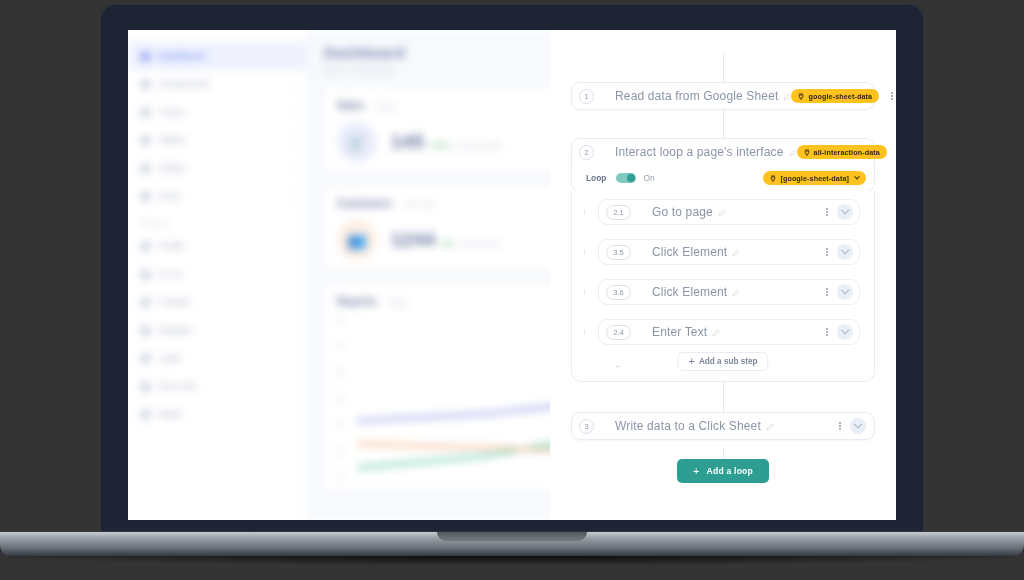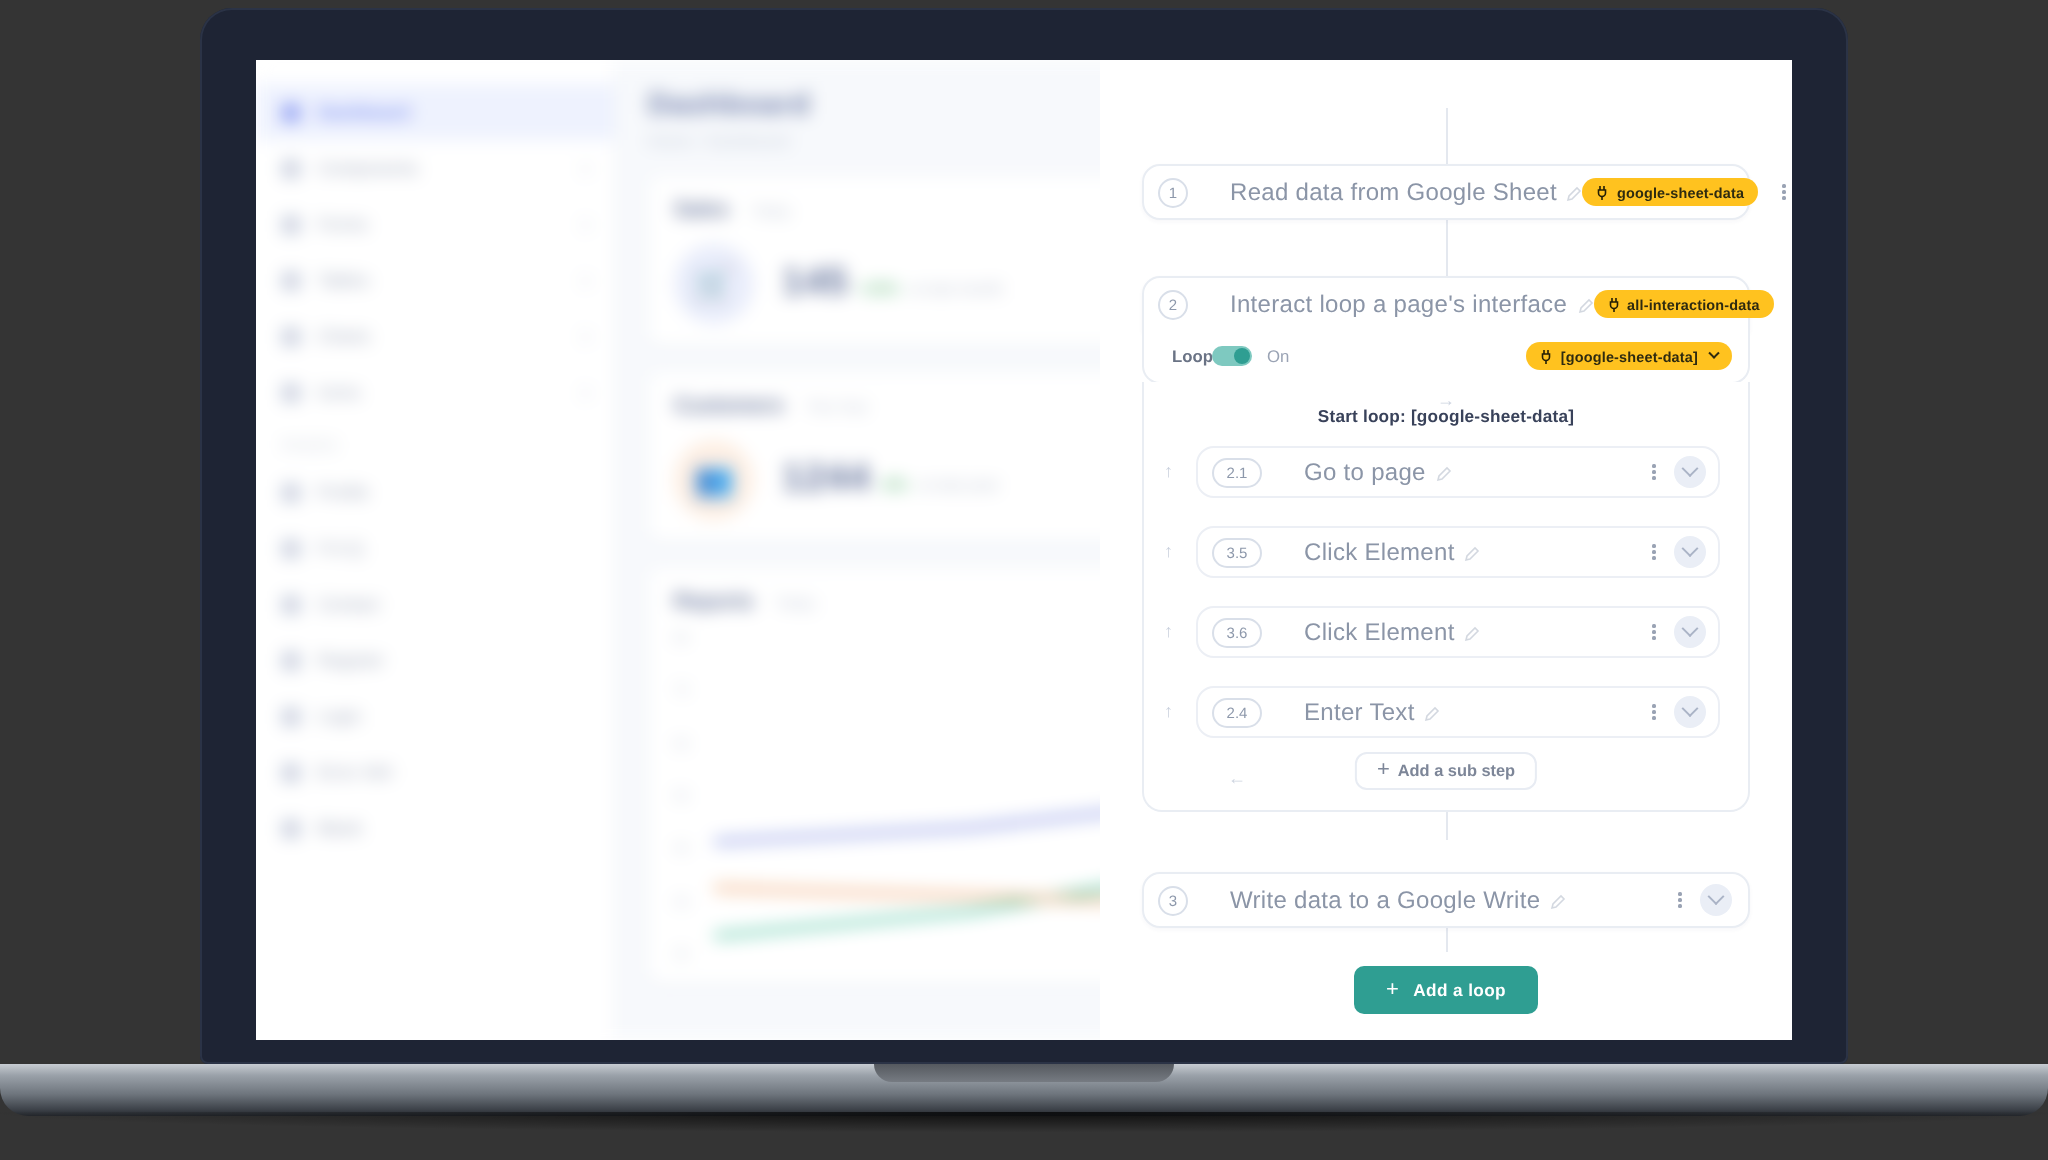--- a/index.html
+++ b/index.html
@@ -281,21 +281,21 @@
     background: #fff;
     border: 1px solid #e9edf3;
     border-top: none;
     border-radius: 0 0 9px 9px;
     height: 27px;
     display: flex;
     align-items: center;
     padding: 0 8px 0 14px;
     margin-top: -1px;
   }
-  .loop-label { font-size: 8.4px; color: #6a7385; font-weight: bold; }
+  .loop-label { font-size: 8.4px; color: #6a7385; font-weight: bold; margin-right: 10px; }
   .toggle {
     width: 20px; height: 10px;
     border-radius: 6px;
     background: #7ec9c0;
     position: relative;
     flex: 0 0 20px;
   }
   .toggle::after {
     content: "";
     position: absolute;
@@ -600,21 +600,20 @@
                     <path d="M3 0v4M7 0v4M1.5 4h7v3a3.5 3.5 0 0 1-7 0z" fill="none" stroke="#241f05" stroke-width="1.6"></path>
                     <path d="M5 10.5V14" stroke="#241f05" stroke-width="1.6"></path>
                   </svg>
                 <span>[google-sheet-data]</span>
                 <span class="bchev"></span>
               </span>
             </div>
 
             <div class="loop-body">
               <span class="loop-arrow-in">→</span>
-              <div class="loop-title">Start loop: [google-sheet-data]</div>
 
               <div class="substep-wrap">
                 <span class="up-arrow">↑</span>
                 <div class="substep">
                   <span class="step-num wide">2.1</span>
                   <span class="step-label"><span>Go to page</span><svg class="pencil-icon" viewBox="0 0 16 16">
                         <path d="M2 14l1-4L11 2l3 3-8 8z" fill="none" stroke="#a9b2c2" stroke-width="1.6"></path>
                       </svg></span>
                   <span class="spacer"></span>
                   <span class="kebab">
@@ -682,21 +681,21 @@
                 <button class="pill-btn">
                   <span class="plus">+</span>
                   <span>Add a sub step</span>
                 </button>
               </div>
             </div>
           </div>
 
           <div class="step-card" style="margin-top:30px;">
             <span class="step-num">3</span>
-            <span class="step-label"><span>Write data to a Google Write</span><svg class="pencil-icon" viewBox="0 0 16 16">
+            <span class="step-label"><span>Write data to a Click Sheet</span><svg class="pencil-icon" viewBox="0 0 16 16">
                   <path d="M2 14l1-4L11 2l3 3-8 8z" fill="none" stroke="#a9b2c2" stroke-width="1.6"></path>
                 </svg></span>
             <span class="spacer"></span>
             <span class="kebab">
                 <i></i>
                 <i></i>
                 <i></i>
               </span>
             <span class="chev-btn"></span>
           </div>

